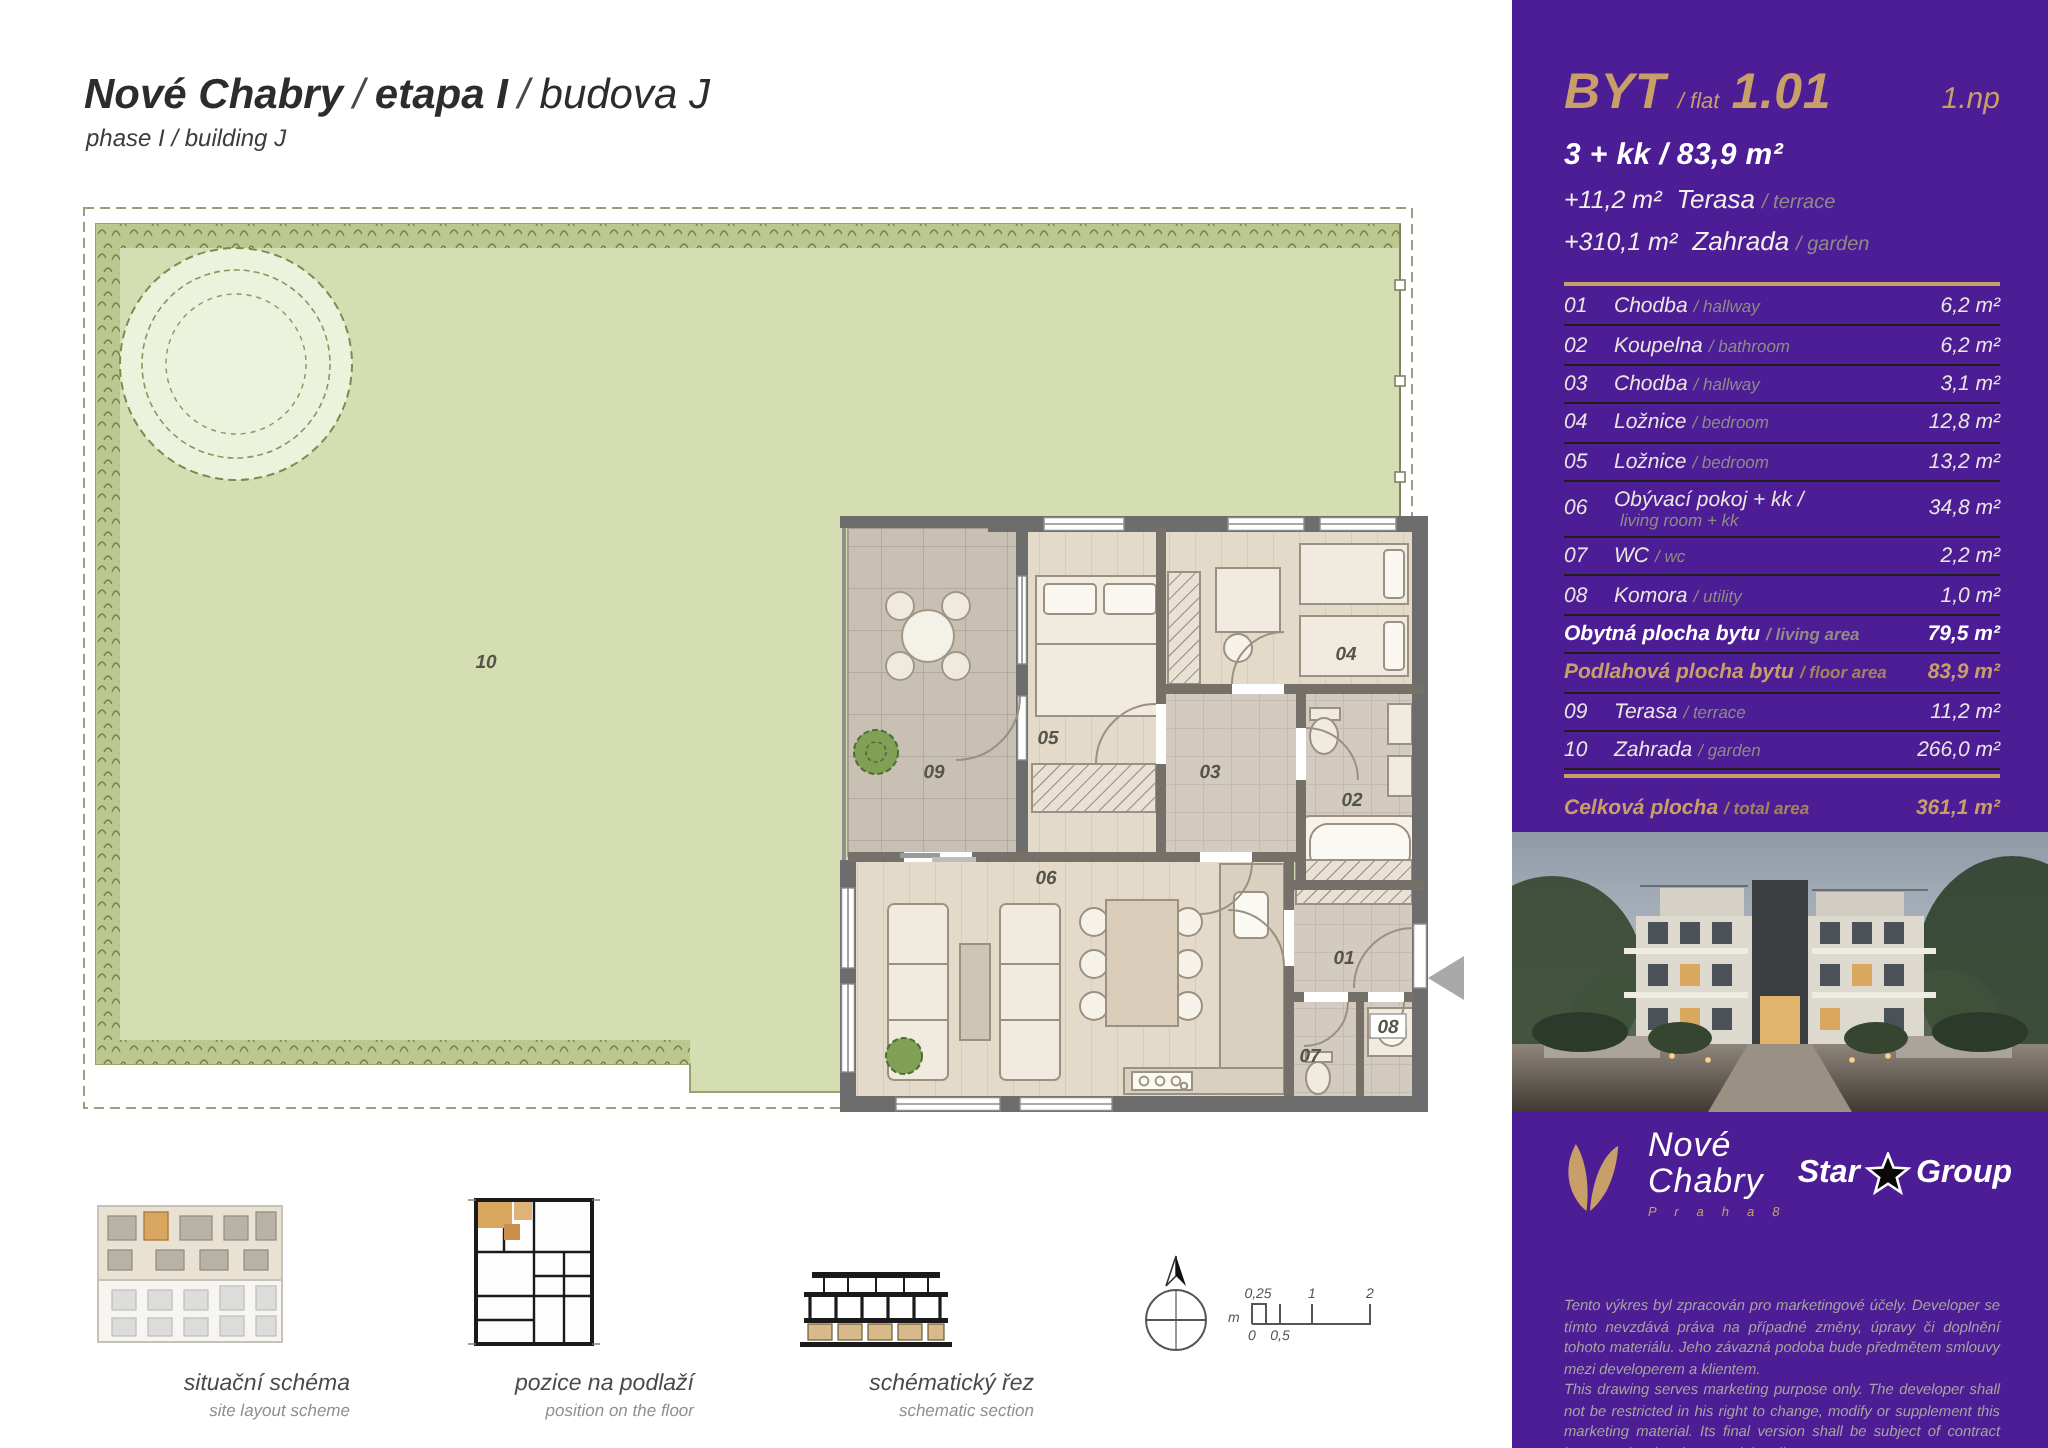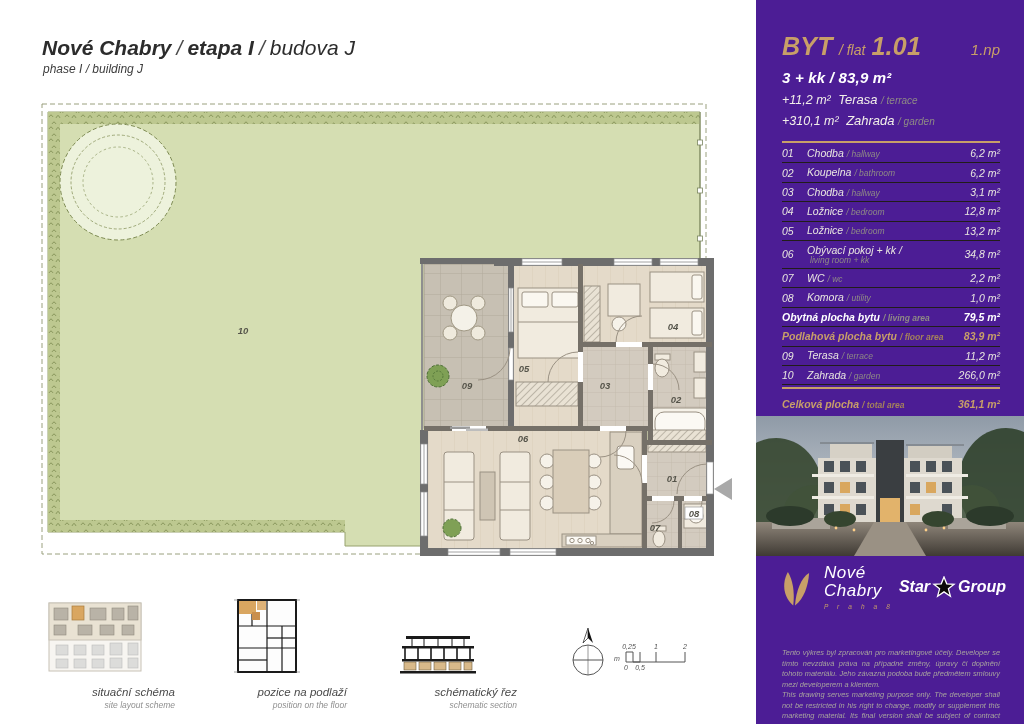--- a/index.html
+++ b/index.html
@@ -16,21 +16,21 @@
   
   .legend-label{position:absolute;width:160px;text-align:right;}
   .legend-label .cs{font-size:11.5px;color:#4a4a4a;}
   .legend-label .en{font-size:8.5px;color:#909090;margin-top:2px;}
   .mini{position:absolute;}
   
   .panel{position:absolute;left:756px;top:0;width:268px;height:724px;background:#4c1d95;color:#fff;}
   .panel-inner{padding:32px 24px 0 26px;}
   .flat-line{display:flex;align-items:baseline;}
   .flat-byt,.flat-num{font-size:25px;font-weight:bold;color:#c89f68;letter-spacing:.3px;}
-  .flat-sep{font-size:14px;color:#c89f68;margin:0 6px;}
+  .flat-sep{font-size:11px;color:#c89f68;margin:0 6px;}
   .flat-floor{margin-left:auto;font-size:15px;color:#c89f68;}
   .dispo{font-size:15px;font-weight:bold;margin-top:8px;letter-spacing:.2px;}
   .extra{font-size:12.5px;margin-top:6px;color:#f2efe9;}
   .extra .nm{font-size:13px;margin-left:4px;}
   .extra .en{font-size:10px;color:#8f8b85;}
   hr.gold{border:none;border-top:2px solid #c89f68;margin:13px 0 0;}
   .rooms{margin-top:1px;}
   .room-row{display:flex;align-items:center;min-height:18.4px;border-bottom:1px solid #221d19;font-size:10.5px;color:#e9e6e0;}
   .room-row .num{width:25px;flex:none;}
   .room-row .name{flex:1;line-height:1.15;}

